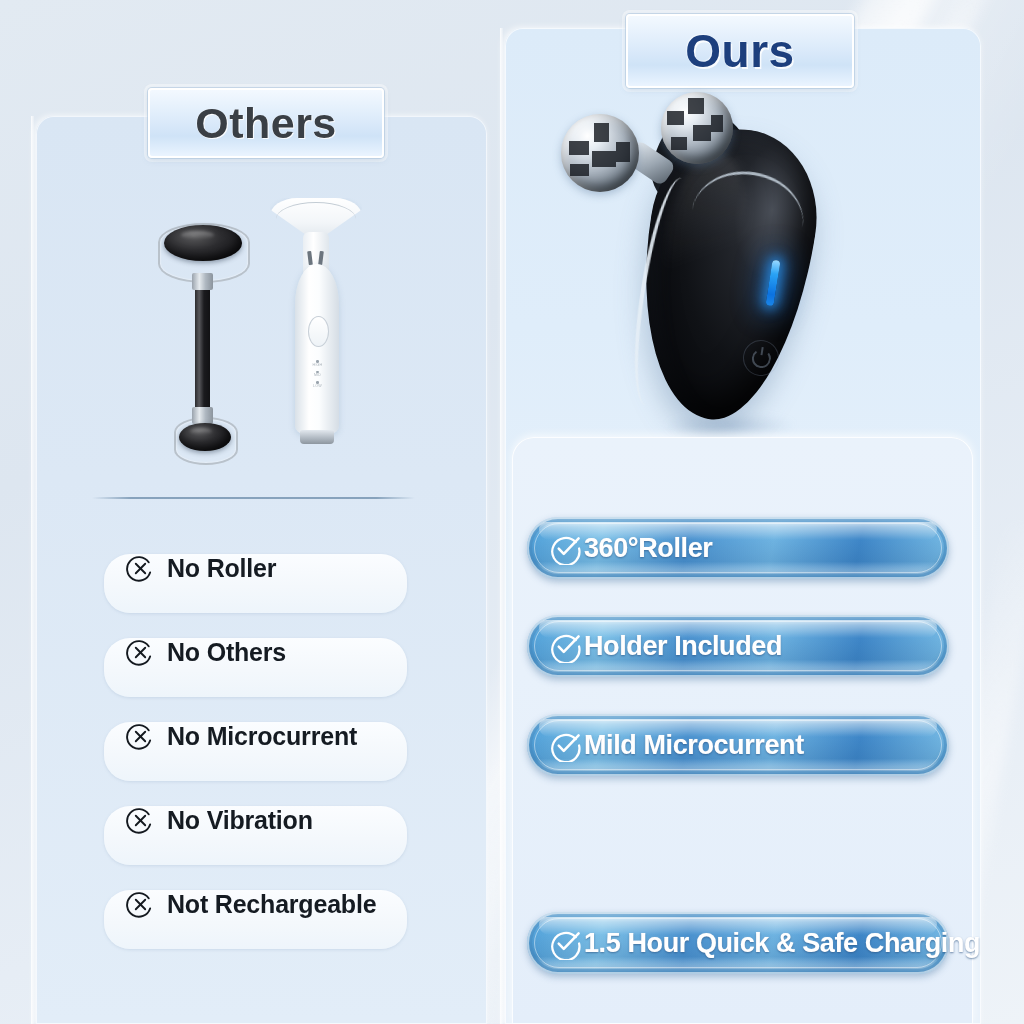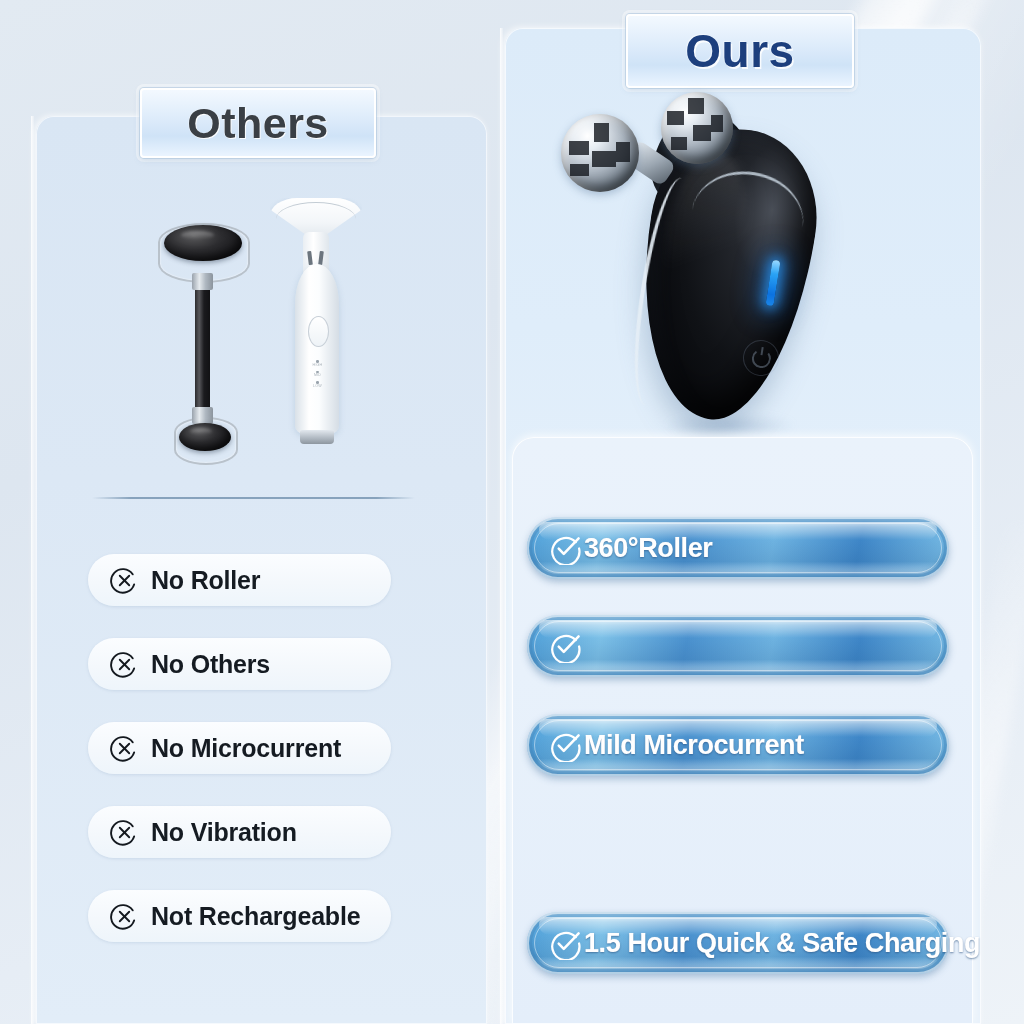--- a/index.html
+++ b/index.html
@@ -90,21 +90,21 @@
     align-items: center;
     justify-content: center;
     border-radius: 4px;
     background: linear-gradient(180deg, #f3f9ff 0%, #dbeafa 48%, #cfe3f7 70%, #eaf4ff 100%);
     border: 2px solid #ffffff;
     box-shadow: 0 0 0 1px rgba(170,195,220,0.55),
                 0 2px 6px rgba(120,150,180,0.28),
                 0 0 0 4px rgba(255,255,255,0.45);
   }
   .badge-others {
-    left: 140px;
+    left: 148px;
     top: 88px;
     width: 232px;
     height: 66px;
   }
   .badge-ours {
     left: 626px;
     top: 14px;
     width: 224px;
     height: 70px;
   }
@@ -133,27 +133,27 @@
     top: 497px;
     width: 323px;
     height: 2px;
     background: linear-gradient(90deg, rgba(150,175,200,0) 0%, rgba(120,150,178,0.85) 12%, rgba(120,150,178,0.85) 88%, rgba(150,175,200,0) 100%);
     border-radius: 2px;
   }
 
   
   .pill-grey {
     position: absolute;
-    left: 88px;
+    left: 104px;
     width: 303px;
-    height: 52px;
+    height: 59px;
     border-radius: 26px;
     background: linear-gradient(180deg, #fbfdff 0%, #f4f8fc 55%, #eef5fb 100%);
     display: flex;
-    align-items: center;
+    align-items: flex-start;
     box-shadow: 0 1px 3px rgba(140,165,190,0.25);
   }
   .pill-grey .pill-icon {
     margin-left: 22px;
     width: 29px;
     height: 29px;
     flex: 0 0 29px;
   }
   .pill-grey .pill-text {
     margin-left: 12px;
@@ -632,20 +632,21 @@
       <path d="M10 17.2 L15.2 22.6 L30.5 6.5" fill="none" stroke="#ffffff" stroke-width="2.6" stroke-linecap="round" stroke-linejoin="round"></path>
     </svg>
     <span class="pill-text">360°Roller</span>
   </div>
 
   <div class="pill-blue" style="top:615px">
     <svg class="pill-icon" viewBox="0 0 34 34">
       <path d="M27.5 10.5A14 14 0 1 0 31 17" fill="none" stroke="#ffffff" stroke-width="2.3" stroke-linecap="round"></path>
       <path d="M10 17.2 L15.2 22.6 L30.5 6.5" fill="none" stroke="#ffffff" stroke-width="2.6" stroke-linecap="round" stroke-linejoin="round"></path>
     </svg>
+    <span class="pill-text">Holder Included</span>
   </div>
 
   <div class="pill-blue" style="top:714px">
     <svg class="pill-icon" viewBox="0 0 34 34">
       <path d="M27.5 10.5A14 14 0 1 0 31 17" fill="none" stroke="#ffffff" stroke-width="2.3" stroke-linecap="round"></path>
       <path d="M10 17.2 L15.2 22.6 L30.5 6.5" fill="none" stroke="#ffffff" stroke-width="2.6" stroke-linecap="round" stroke-linejoin="round"></path>
     </svg>
     <span class="pill-text">Mild Microcurrent</span>
   </div>
 

